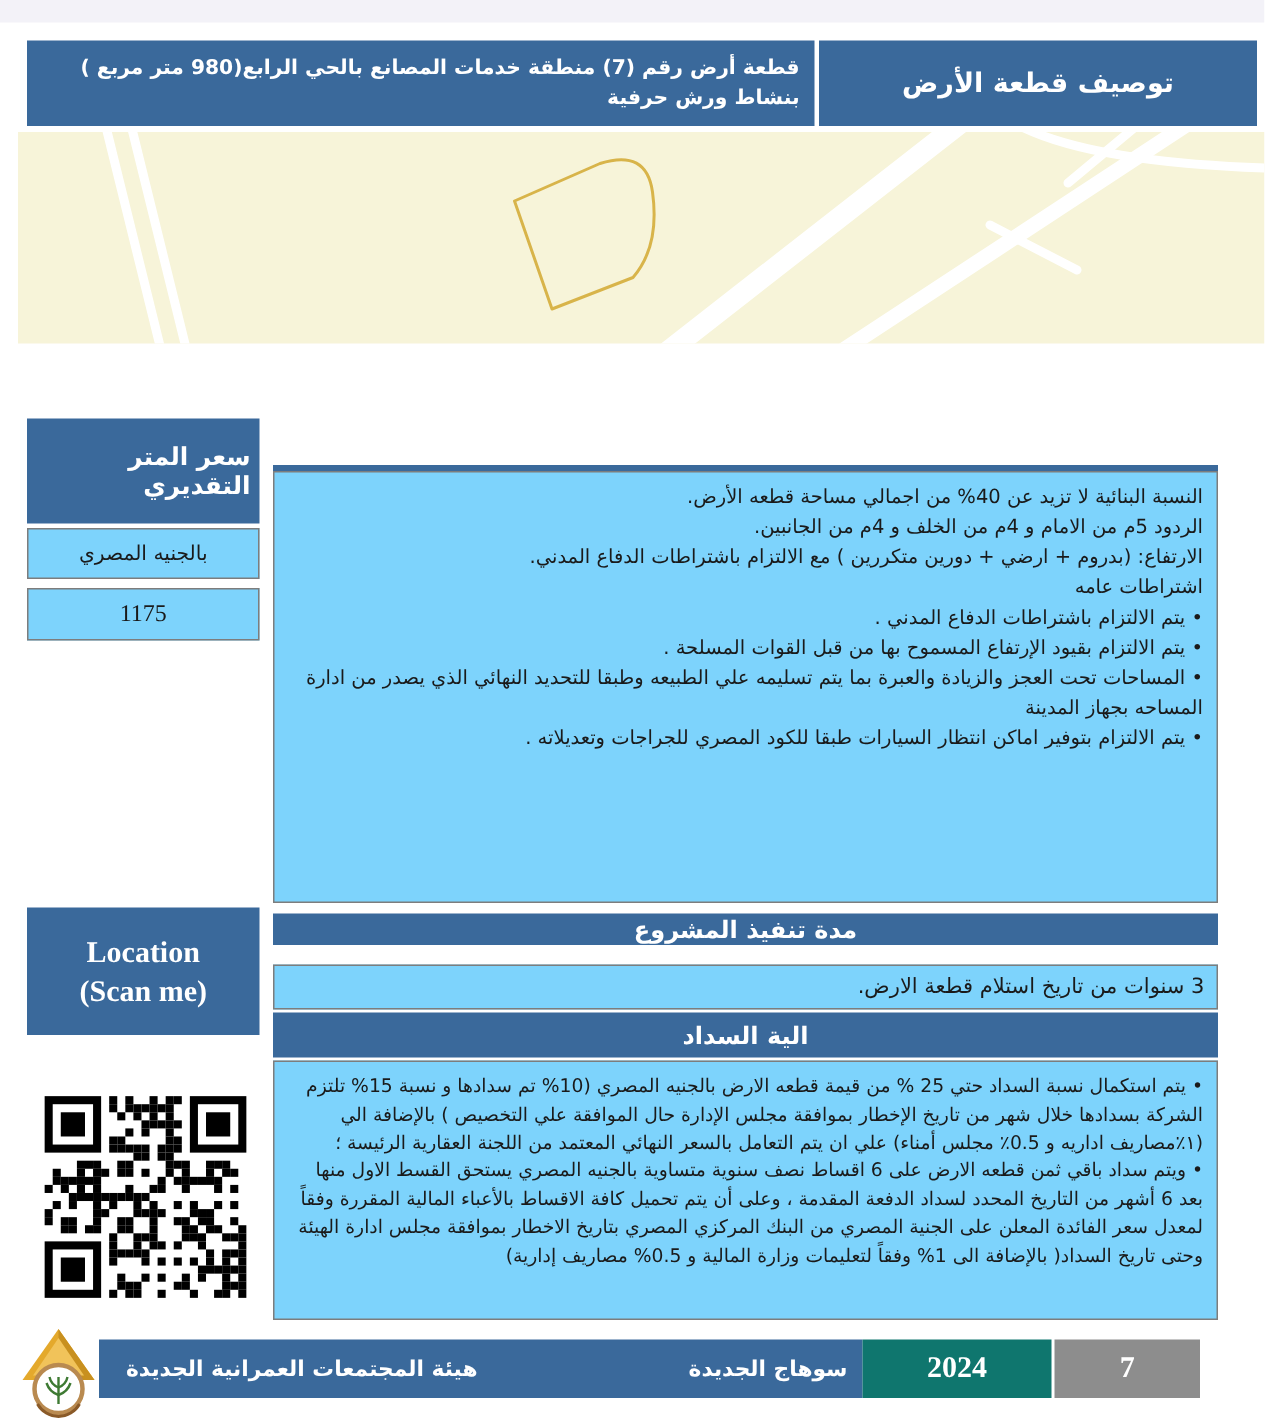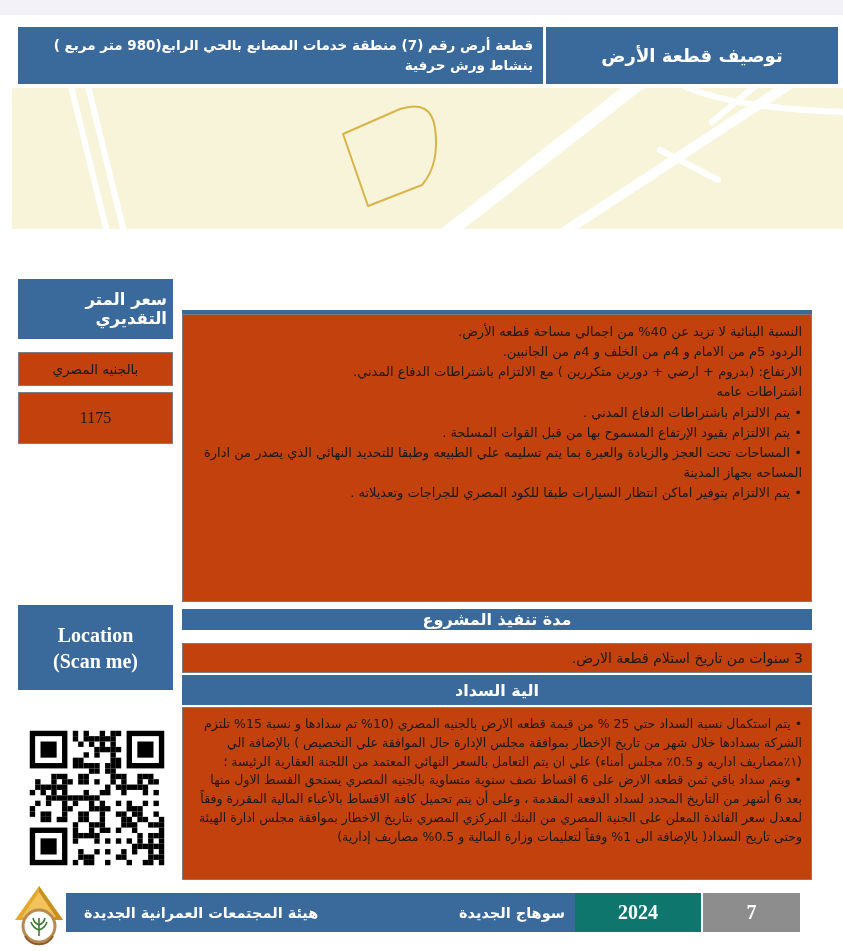--- a/index.html
+++ b/index.html
@@ -5,39 +5,39 @@
   html,body{margin:0;padding:0;}
   body{
     width:843px;height:951px;position:relative;background:#ffffff;
     font-family:"DejaVu Sans","Liberation Sans",sans-serif;
     color:#1a1a1a;overflow:hidden;
   }
   .abs{position:absolute;box-sizing:border-box;}
   .blue{background:#3a699b;color:#ffffff;}
   .bar{display:flex;align-items:center;justify-content:center;
        font-weight:bold;text-align:center;}
-  .boxed{border:1px solid #7d7d7d;background:#c2410c;}
+  .boxed{border:1px solid #7d7d7d;background:#7dd3fc;}
   .serif{font-family:"Liberation Serif","DejaVu Serif","DejaVu Sans",serif;}
 
   
   .top-strip{left:0;top:0;width:843px;height:15px;background:#f3f2f8;}
 
   
   .hdr-title{right:5px;top:27px;width:292px;height:57px;font-size:18px;}
   .hdr-desc{left:18px;top:27px;width:525px;height:57px;font-size:13.5px;
             padding:2px 10px;line-height:1.45;}
 
   
   .map{left:12px;top:88px;width:831px;height:141px;background:#f7f4d9;}
 
   
-  .price-title{left:18px;top:279px;width:155px;height:60px;font-size:16.5px;padding:0 6px;}
+  .price-title{left:18px;top:279px;width:155px;height:70px;font-size:16.5px;padding:0 6px;}
   .price-currency{left:18px;top:352px;width:155px;height:34px;display:flex;
                   align-items:center;justify-content:center;font-size:13.5px;}
-  .price-value{left:18px;top:392px;width:155px;height:52px;display:flex;
+  .price-value{left:18px;top:392px;width:155px;height:35px;display:flex;
                align-items:center;justify-content:center;font-size:16px;}
   .location-box{left:18px;top:605px;width:155px;height:85px;font-size:20px;
                 line-height:1.3;}
   .qr{left:24px;top:722px;width:146px;height:152px;background:#ffffff;}
 
   
   .req-title{left:182px;top:278px;width:630px;height:36px;font-size:16px;margin-top:32px;}
   .req-box{left:182px;top:314px;width:630px;height:288px;padding:7px 9px 0 9px;
            font-size:13px;line-height:1.55;}
   .dur-title{left:182px;top:609px;width:630px;height:21px;font-size:16px;}

